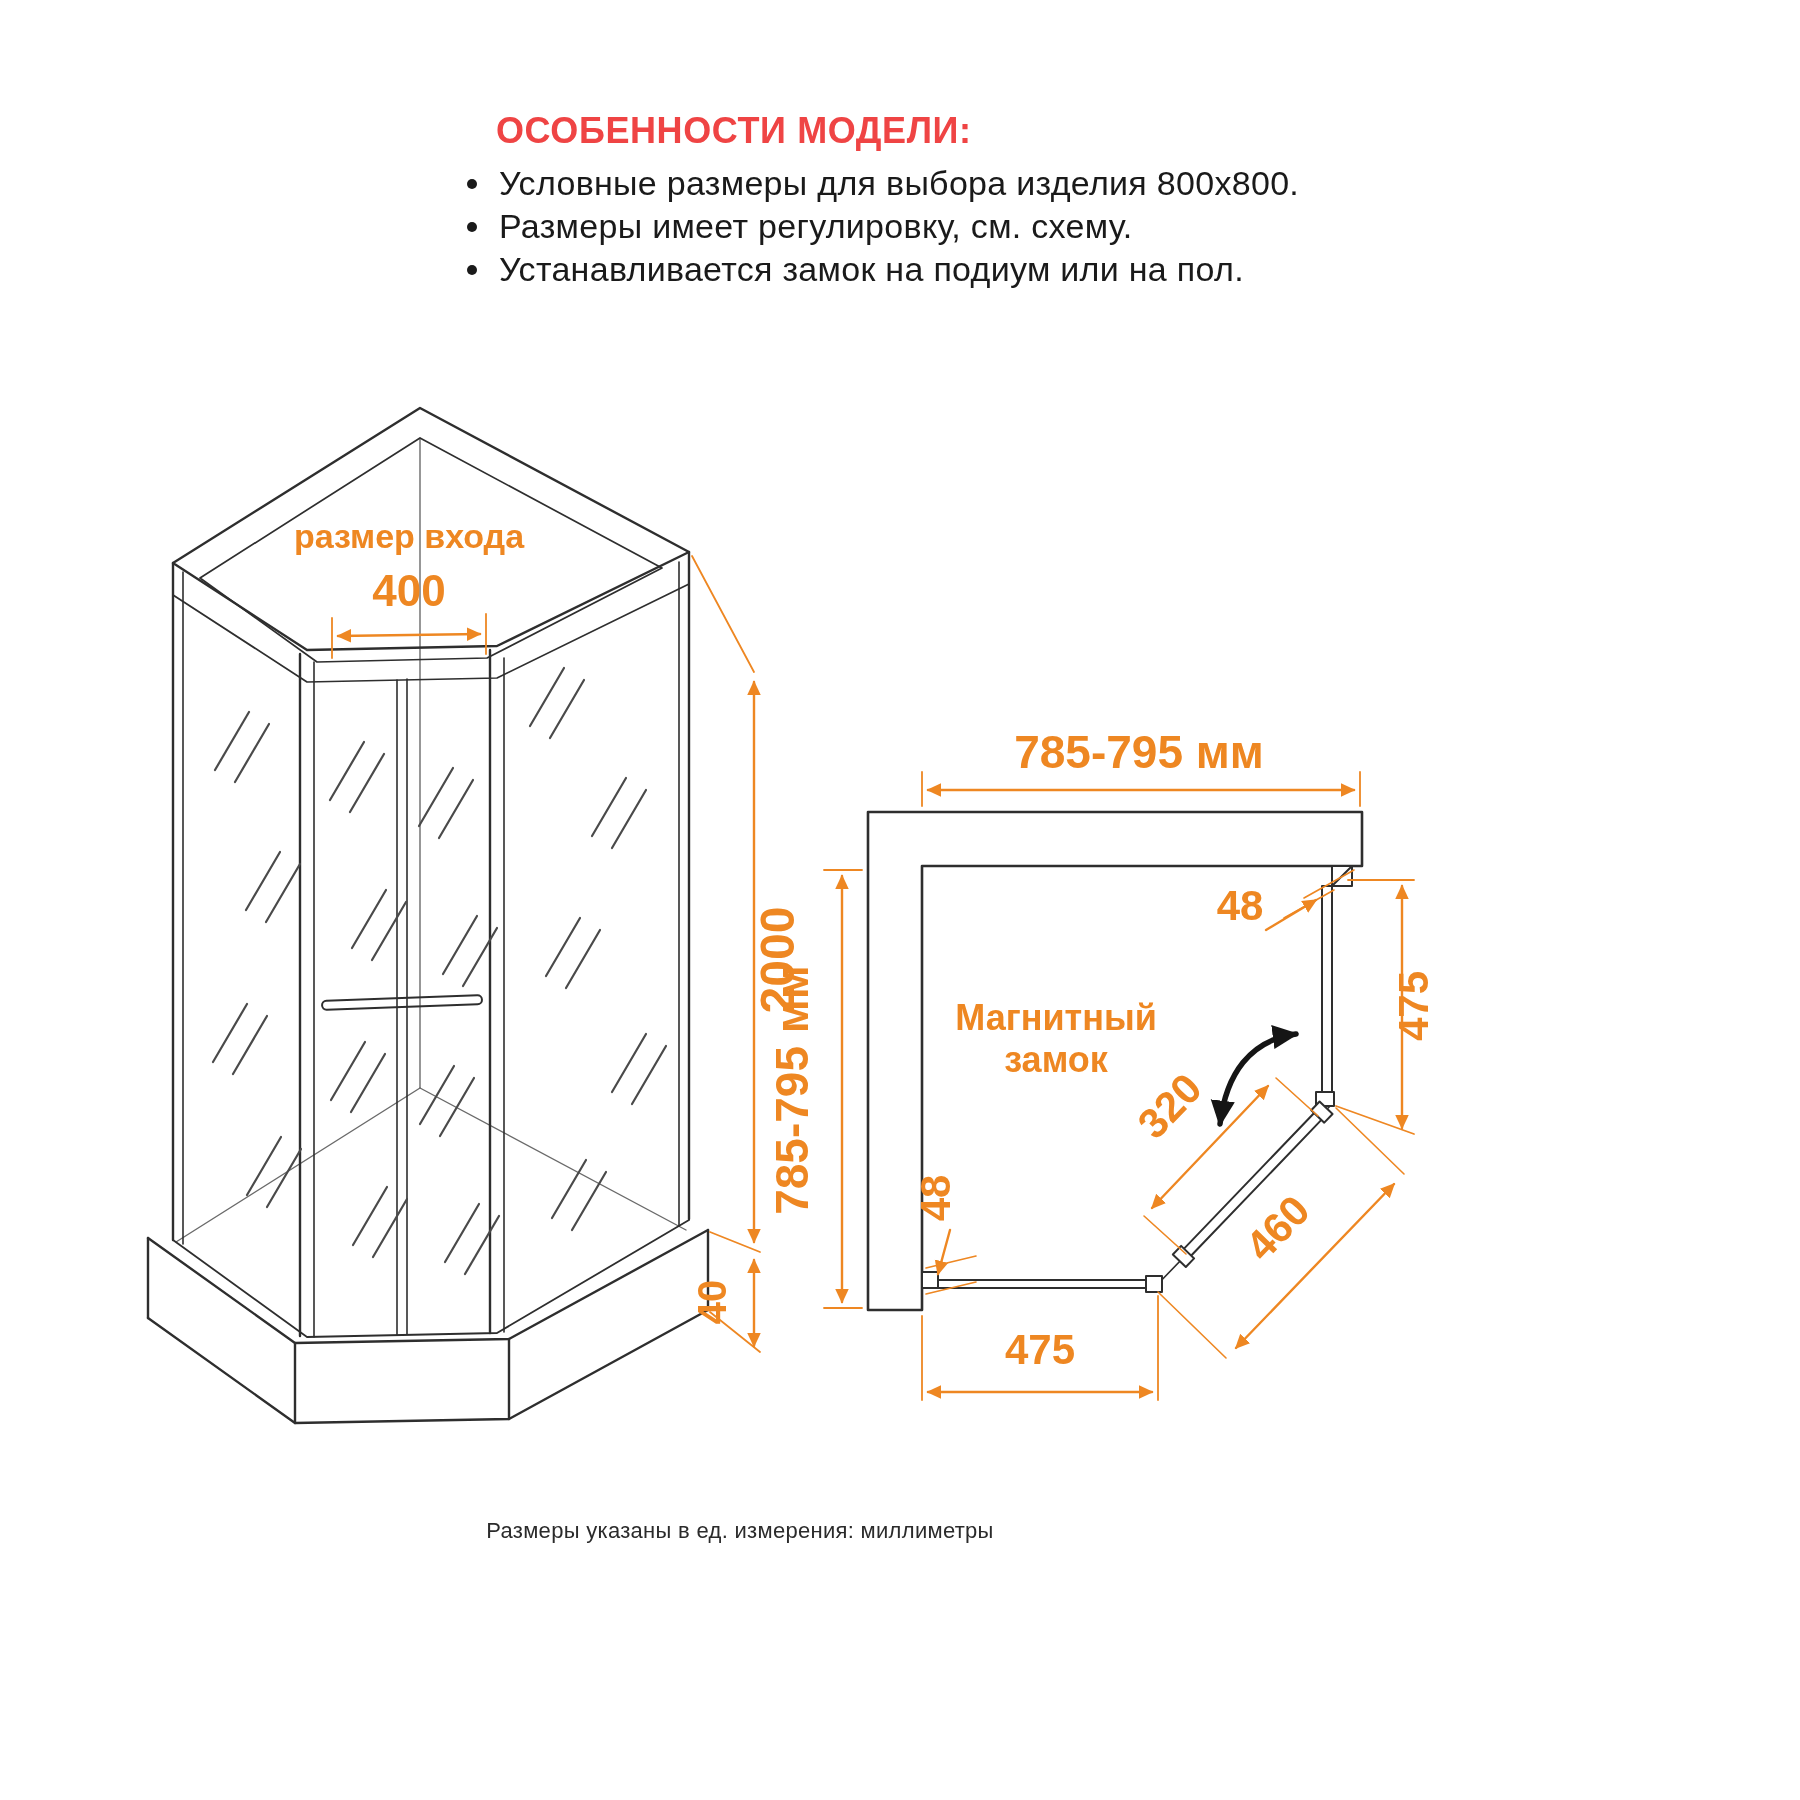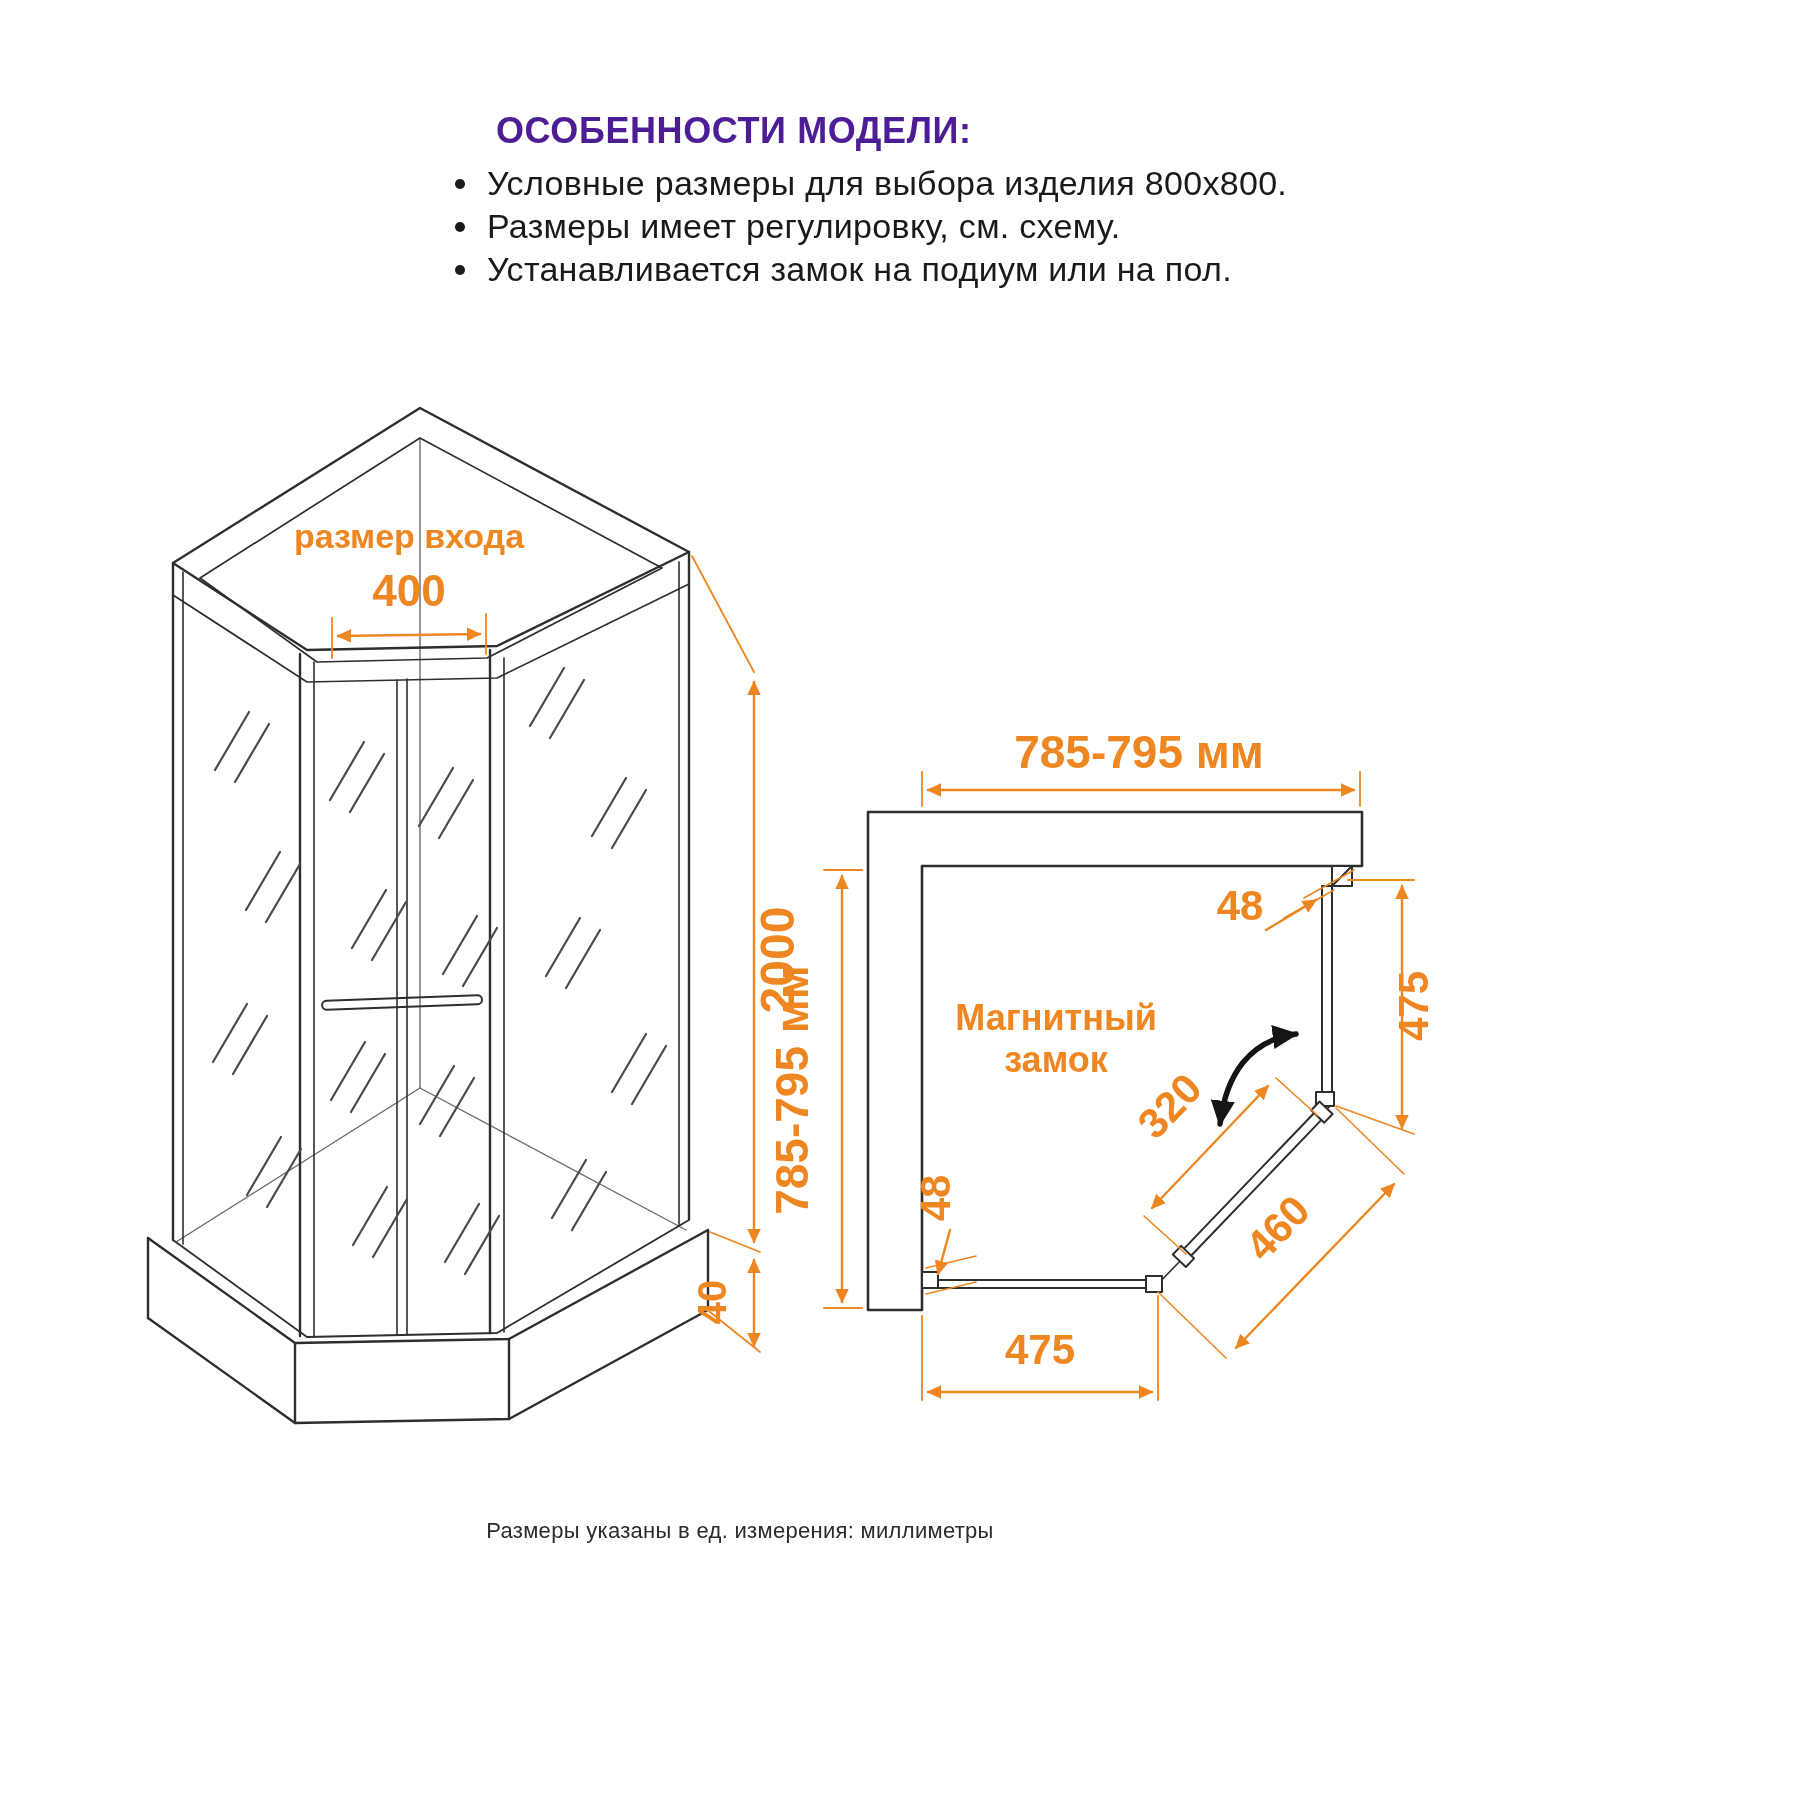--- a/index.html
+++ b/index.html
@@ -1,22 +1,22 @@
 <!DOCTYPE html>
 <html><head>
 <meta charset="utf-8">
 <style>
   html,body { margin:0; padding:0; }
   body {
     width:1800px; height:1800px; background:#ffffff; position:relative;
     font-family:"Liberation Sans", sans-serif; overflow:hidden;
   }
   .header { position:absolute; left:430px; top:110px; width:1100px; }
-  .title  { color:#4c1d95; font-size:36px; font-weight:700; letter-spacing:.6px; margin:0 0 12px 66px; }
-  ul.features { list-style:none; margin:0; padding:0; }
+  .title  { color:#ef4444; font-size:36px; font-weight:700; letter-spacing:.6px; margin:0 0 12px 66px; }
+  ul.features { list-style:none; margin:12px; padding:0; }
   ul.features li { display:flex; align-items:center; font-size:34px; color:#1a1a1a; margin:4px 0; letter-spacing:.3px; }
   .dot { width:10px; height:10px; border-radius:50%; background:#1a1a1a; margin:0 22px 0 25px; flex:0 0 auto; }
   .footer { position:absolute; left:0; top:1518px; width:1480px; text-align:center;
             font-size:22px; color:#2b2b2b; letter-spacing:.3px; }
   svg { position:absolute; left:0; top:0; }
   svg text { font-family:"Liberation Sans", sans-serif; }
   .dim { fill:#EE8722; font-weight:600; }
 </style>
 </head>
 <body>

